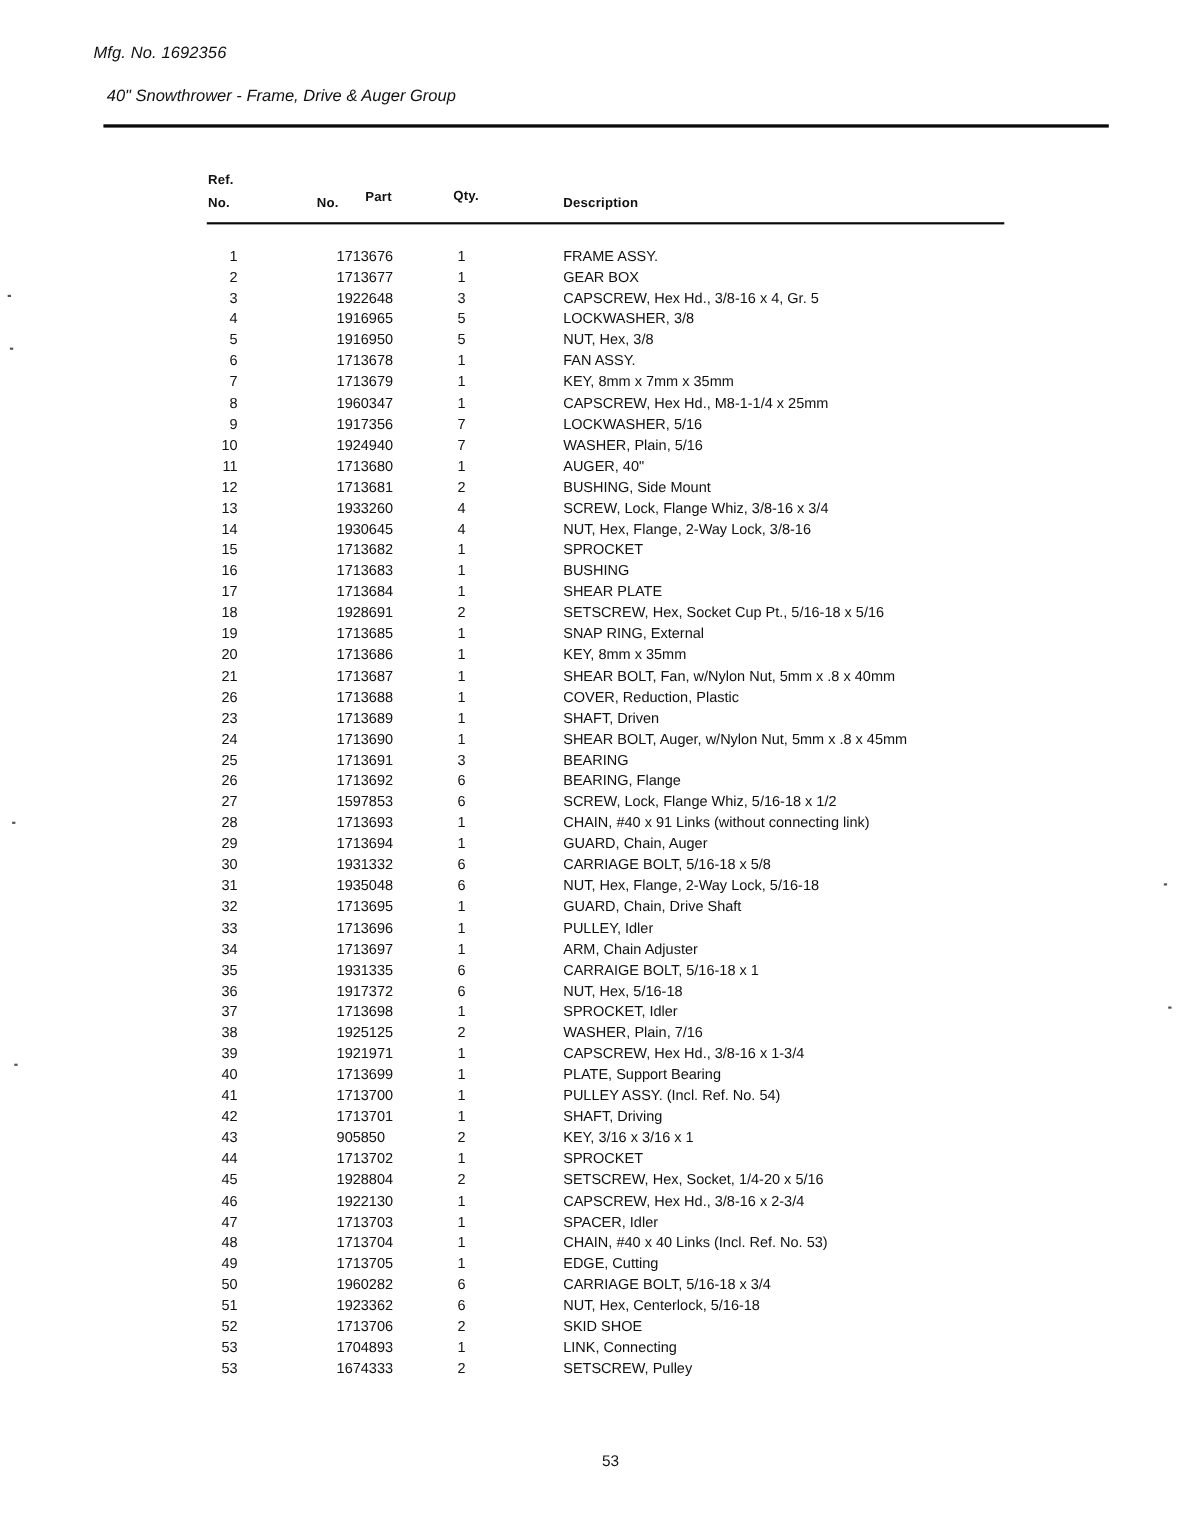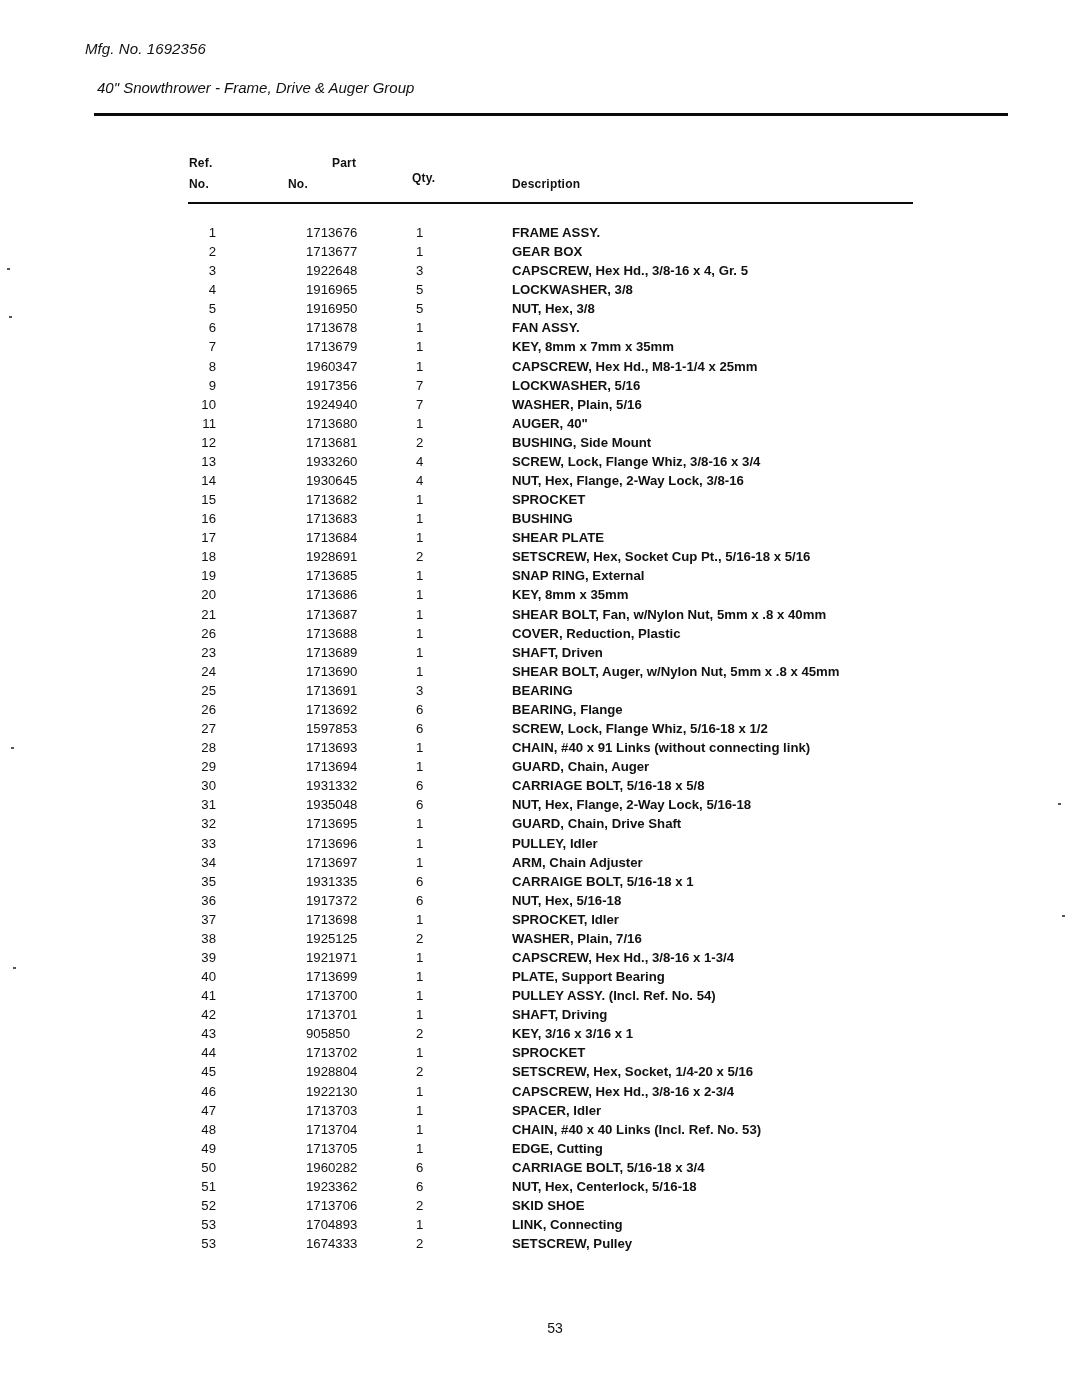--- a/index.html
+++ b/index.html
@@ -69,21 +69,21 @@
       position: absolute;
       top: 0;
     }
     .c-ref {
       left: 170px;
       width: 46px;
       text-align: right;
     }
     .c-part { left: 306px; }
     .c-qty { left: 416px; }
-    .c-desc { left: 512px; font-weight: bold; }
+    .c-desc { left: 512px; }
     .page-num {
       position: absolute;
       left: 0;
       width: 1110px;
       text-align: center;
       top: 1320px;
       font-size: 14px;
     }
     .speck {
       position: absolute;
@@ -97,21 +97,21 @@
 
 <div>
   <div class="mfg">Mfg. No. 1692356</div>
   <div class="subtitle">40" Snowthrower - Frame, Drive &amp; Auger Group</div>
   <div class="top-rule"></div>
 
   <div>
     <div>
       <div class="hdr" style="left:189px; top:156px;">Ref.</div>
       <div class="hdr" style="left:189px; top:177px;">No.</div>
-      <div class="hdr" style="left:288px; top:156px;padding-left:44px;">Part</div>
+      <div class="hdr" style="left:288px; top:172px;padding-left:44px;">Part</div>
       <div class="hdr" style="left:288px; top:177px;">No.</div>
       <div class="hdr" style="left:412px; top:171px;">Qty.</div>
       <div class="hdr" style="left:512px; top:177px;">Description</div>
     </div>
     <div class="table-rule"></div>
 
     <div class="rows" id="rows">
         <div class="row">
           <span class="c-ref">1</span>
           <span class="c-part">1713676</span>

